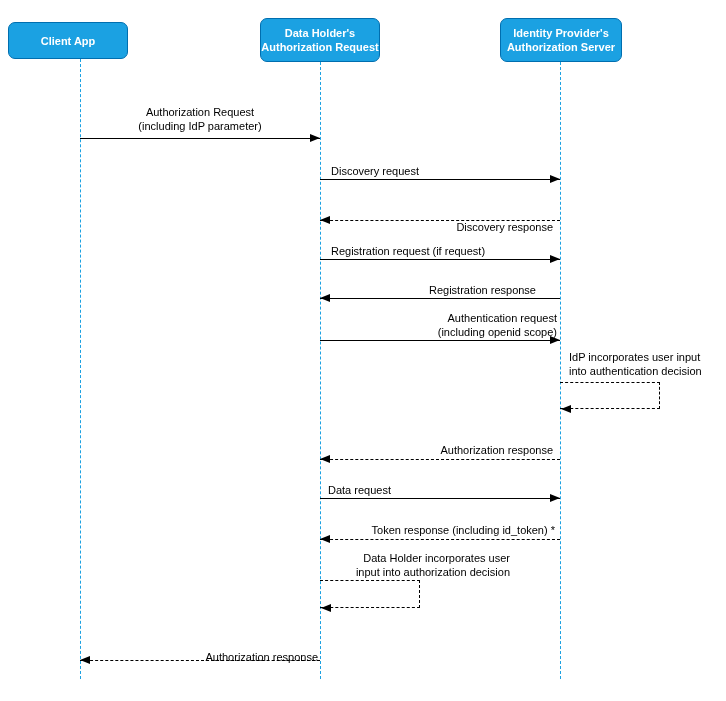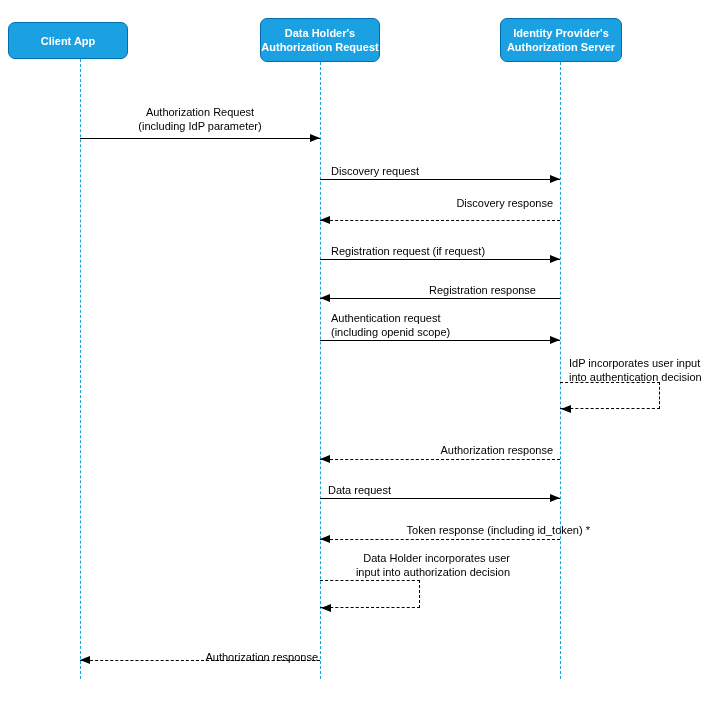--- a/index.html
+++ b/index.html
@@ -65,65 +65,65 @@
     <div class="ah right" style="left:310px;top:134px;"></div>
   </div>
 
   <div>
     <div class="msg-label" style="left:331px;top:164px;width:226px;">Discovery request</div>
     <div class="msg-line" style="left:320px;top:179px;width:240px;"></div>
     <div class="ah right" style="left:550px;top:175px;"></div>
   </div>
 
   <div>
-    <div class="msg-label ta-r" style="left:325px;top:196px;width:228px;">Discovery response</div>
+    <div class="msg-label ta-r" style="left:325px;top:220px;width:228px;">Discovery response</div>
     <div class="msg-line dashed" style="left:320px;top:220px;width:240px;"></div>
     <div class="ah left" style="left:320px;top:216px;"></div>
   </div>
 
   <div>
     <div class="msg-label" style="left:331px;top:244px;width:226px;">Registration request (if request)</div>
     <div class="msg-line" style="left:320px;top:259px;width:240px;"></div>
     <div class="ah right" style="left:550px;top:255px;"></div>
   </div>
 
   <div>
     <div class="msg-label ta-r" style="left:308px;top:283px;width:228px;">Registration response</div>
     <div class="msg-line" style="left:320px;top:298px;width:240px;"></div>
     <div class="ah left" style="left:320px;top:294px;"></div>
   </div>
 
   <div>
-    <div class="msg-label" style="left:331px;top:311px;width:226px;">Authentication request
+    <div class="msg-label" style="left:331px;top:311px;width:226px;text-align:right;">Authentication request
 (including openid scope)</div>
     <div class="msg-line" style="left:320px;top:340px;width:240px;"></div>
     <div class="ah right" style="left:550px;top:336px;"></div>
   </div>
 
   <div>
-    <div class="msg-label" style="left:569px;top:350px;width:152px;margin-top:6px;">IdP incorporates user input
+    <div class="msg-label" style="left:569px;top:350px;width:152px;">IdP incorporates user input
 into authentication decision</div>
     <div class="self-loop" style="left:560px;top:382px;width:100px;height:27px;"></div>
     <div class="ah left" style="left:561px;top:405px;"></div>
   </div>
 
   <div>
     <div class="msg-label ta-r" style="left:325px;top:443px;width:228px;">Authorization response</div>
     <div class="msg-line dashed" style="left:320px;top:459px;width:240px;"></div>
     <div class="ah left" style="left:320px;top:455px;"></div>
   </div>
 
   <div>
     <div class="msg-label" style="left:328px;top:483px;width:226px;">Data request</div>
     <div class="msg-line" style="left:320px;top:498px;width:240px;"></div>
     <div class="ah right" style="left:550px;top:494px;"></div>
   </div>
 
   <div>
-    <div class="msg-label ta-r" style="left:320px;top:523px;width:235px;margin-left:35px;">Token response (including id_token) *</div>
+    <div class="msg-label ta-r" style="left:320px;top:523px;width:235px;">Token response (including id_token) *</div>
     <div class="msg-line dashed" style="left:320px;top:539px;width:240px;"></div>
     <div class="ah left" style="left:320px;top:535px;"></div>
   </div>
 
   <div>
     <div class="msg-label" style="left:330px;top:551px;width:180px;text-align:right;">Data Holder incorporates user
 input into authorization decision</div>
     <div class="self-loop" style="left:320px;top:580px;width:100px;height:28px;"></div>
     <div class="ah left" style="left:321px;top:604px;"></div>
   </div>

